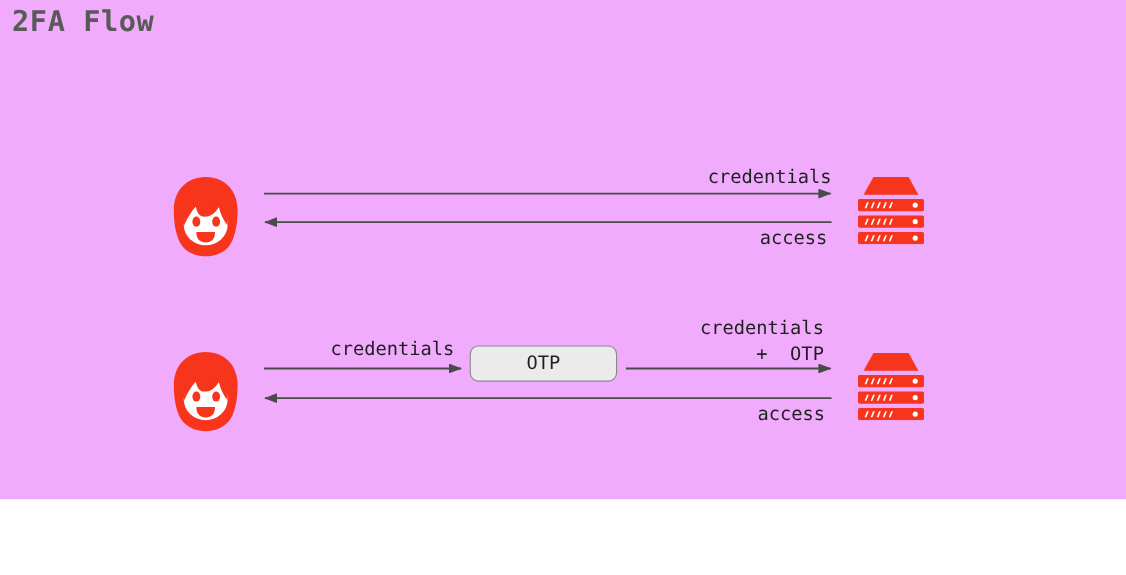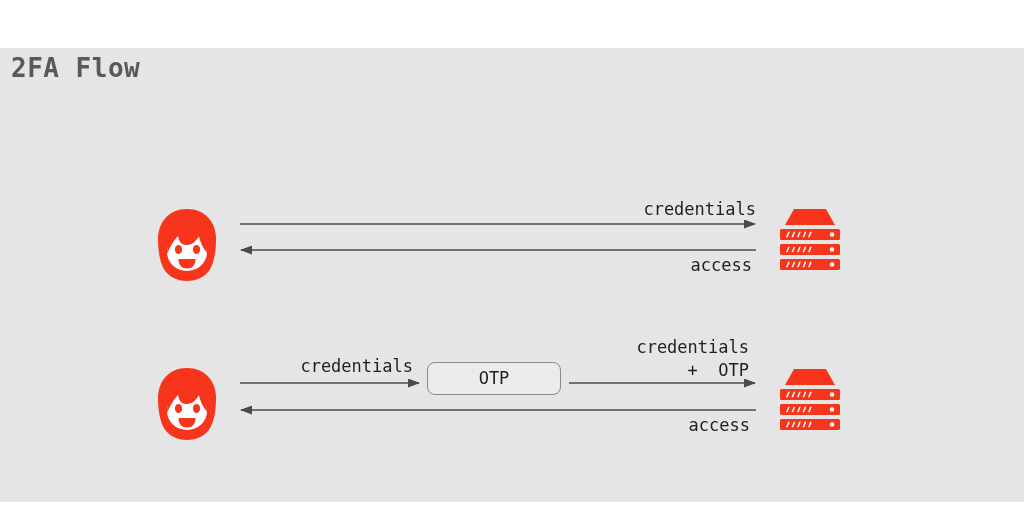--- a/index.html
+++ b/index.html
@@ -1,23 +1,22 @@
 <!DOCTYPE html>
 <html><head>
 <meta charset="utf-8">
 <style>
   html, body { margin: 0; padding: 0; background: #ffffff; }
   .canvas {
     position: relative;
     width: 1024px;
     height: 454px;
-    background: #e5e5e5;
+    background: #f0abfc;
     overflow: hidden;
     font-family: "DejaVu Sans Mono", "Liberation Mono", monospace;
-    margin-top: 48px;
   }
   .page-title {
     position: absolute;
     left: 11px;
     top: 5px;
     font-size: 26px;
     font-weight: bold;
     color: #595959;
     letter-spacing: 0.5px;
     white-space: pre;

